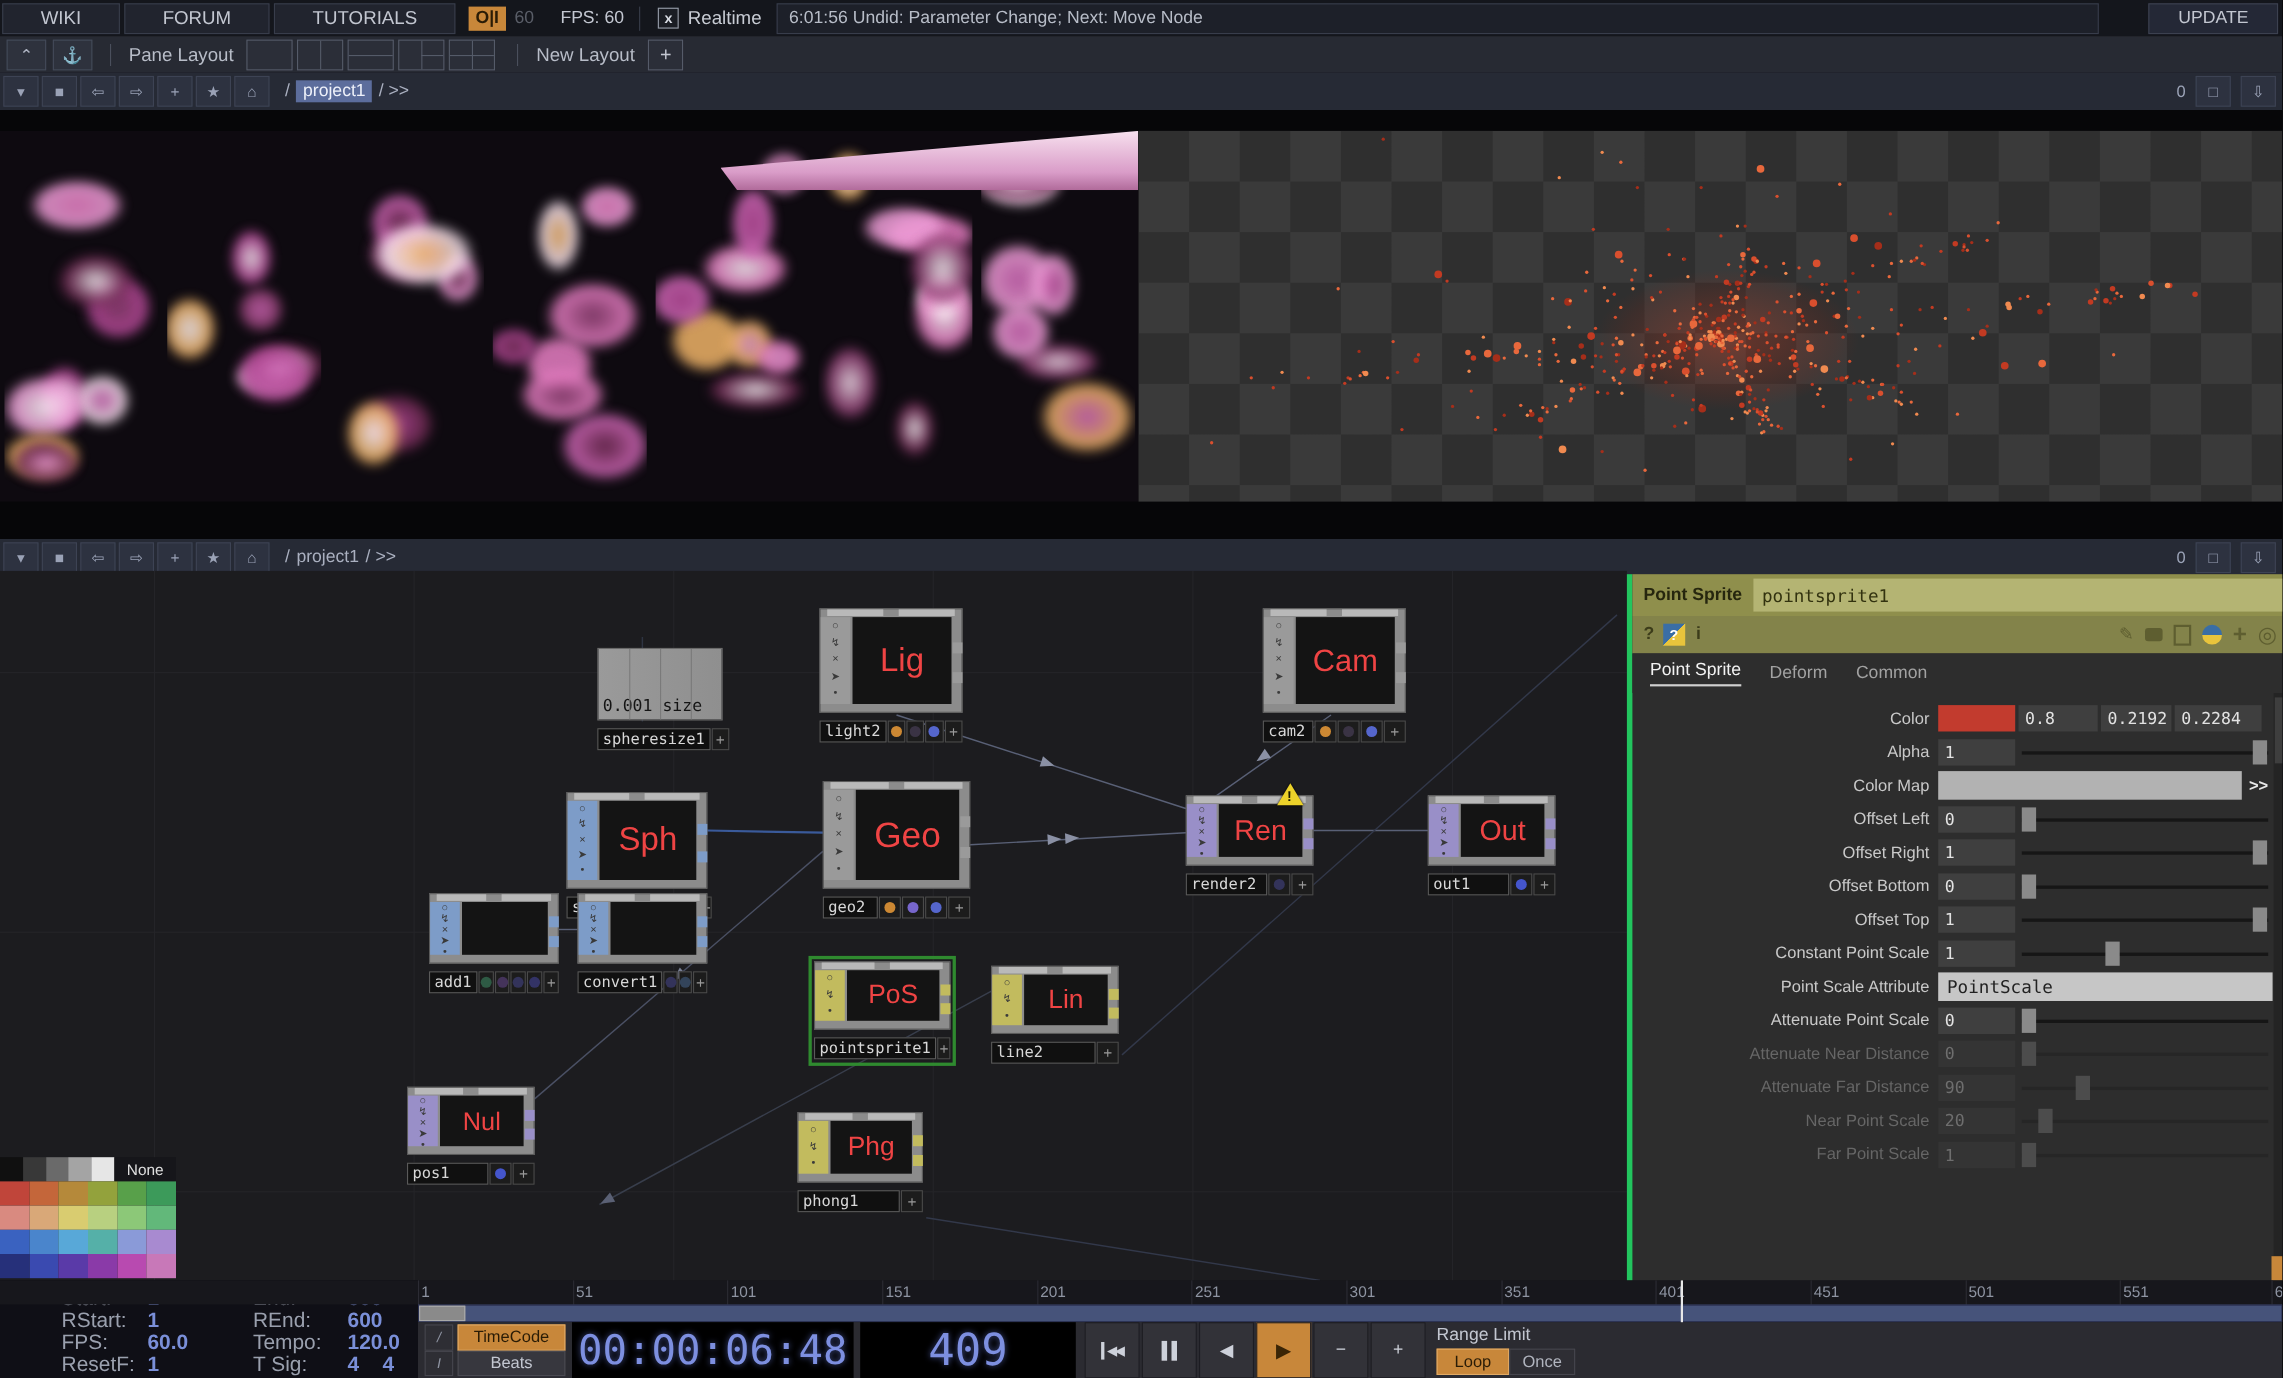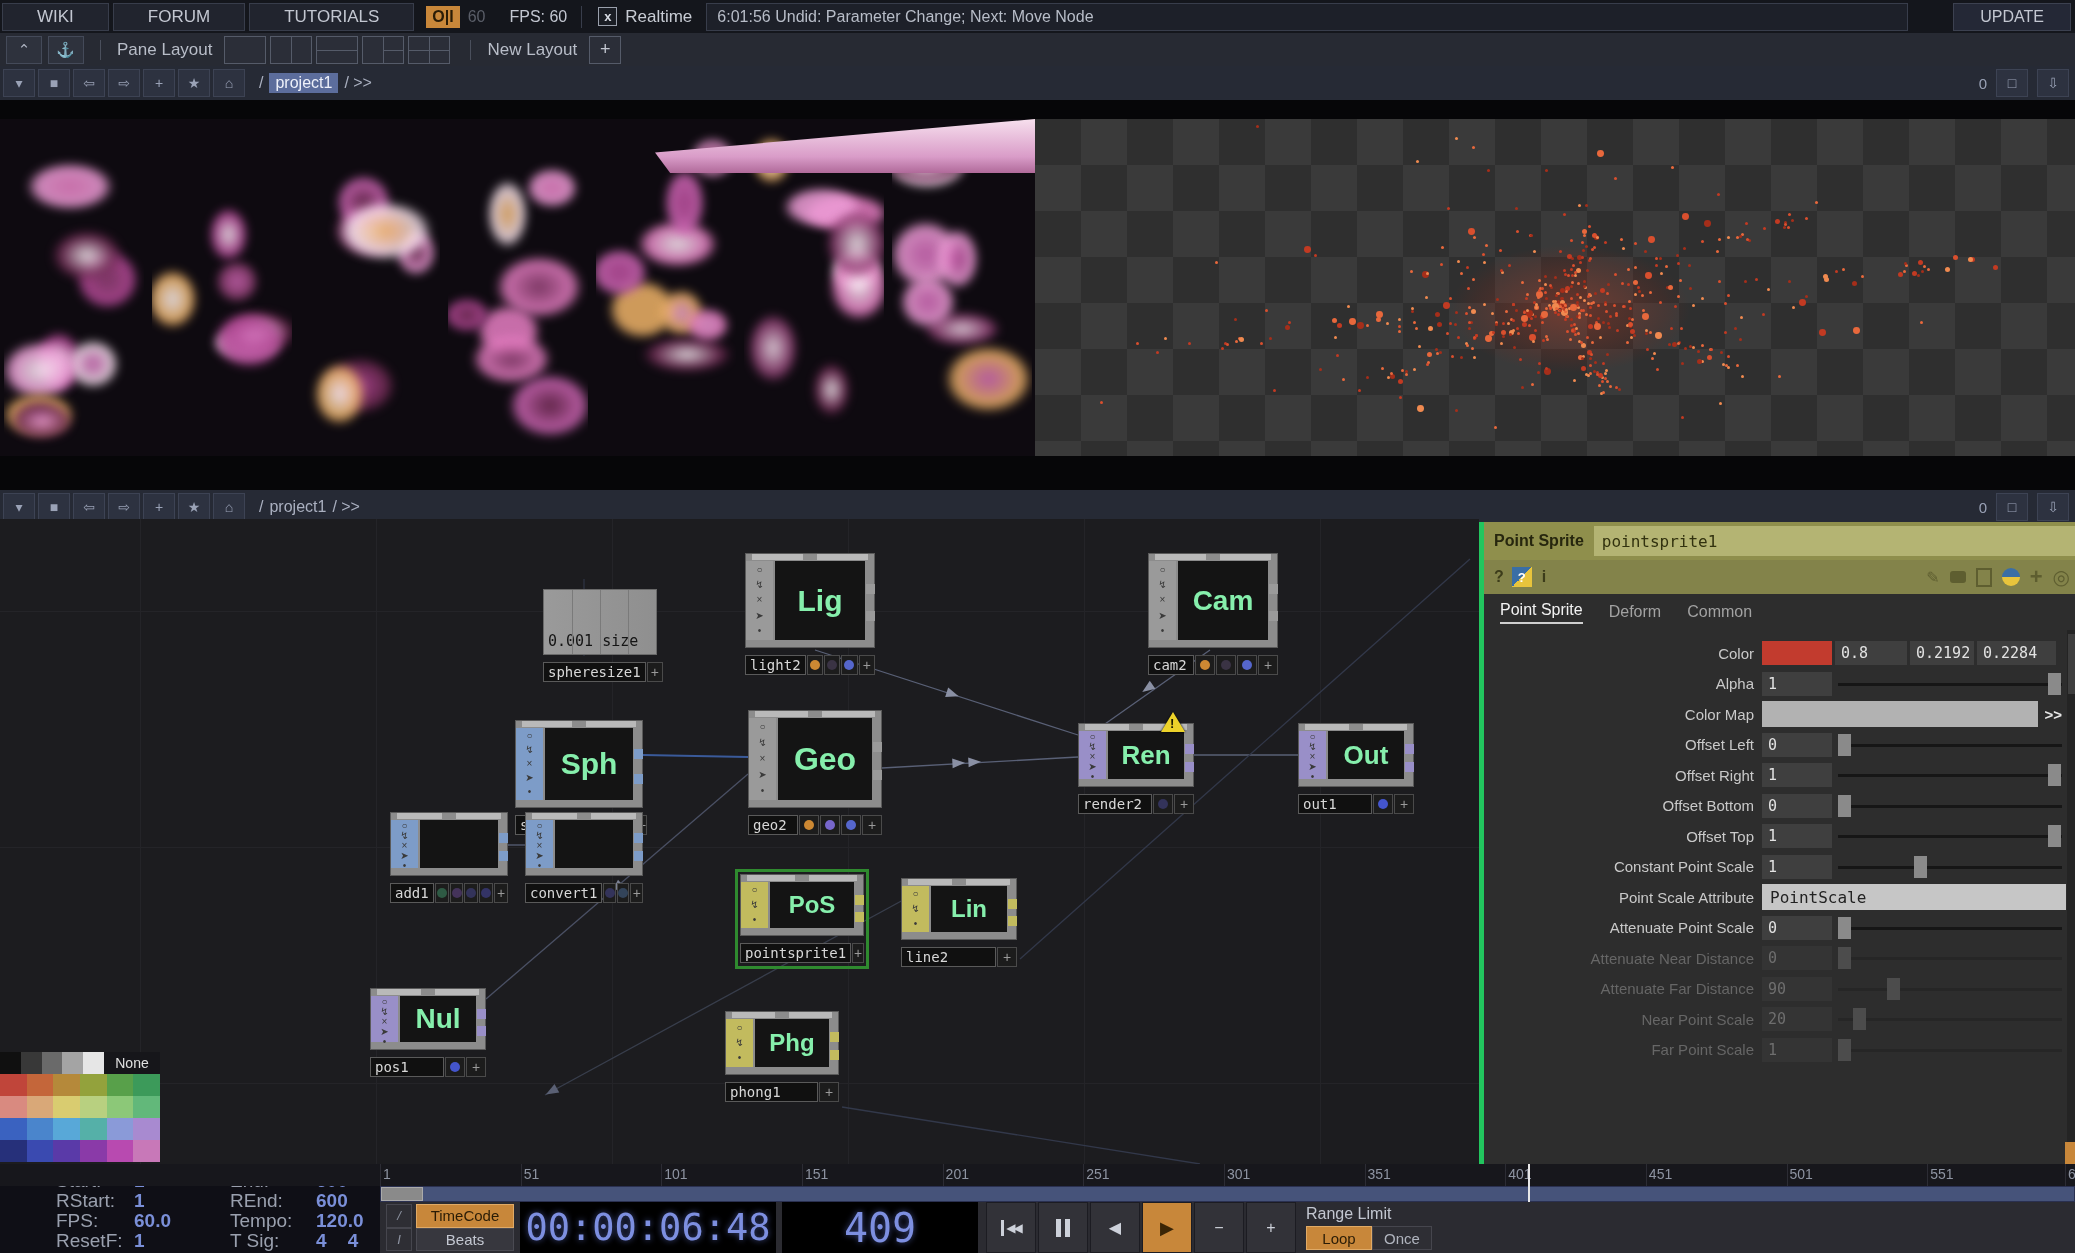--- a/index.html
+++ b/index.html
@@ -64,21 +64,21 @@
            background-size:236px 236px;background-position:140px 92px;}
   #wires{position:absolute;left:0;top:0;}
   .node{position:absolute;}
   .nframe{position:relative;background:#8c8c8c;border:1px solid #5a5a5a;box-sizing:border-box;
           display:flex;padding:7px 9px 7px 0;}
   .ntab{position:absolute;top:0;height:6px;background:#b9b9b9;}
   .ncol{width:27px;display:flex;flex-direction:column;align-items:center;justify-content:space-around;
         padding:1px 0;margin-right:2px;}
   .ncol span{font-size:10px;line-height:10px;color:#3a3a3a;}
   .nview{flex:1;background:#141414;display:flex;align-items:center;justify-content:center;
-         color:#86efac;font-weight:bold;}
+         color:#ef4444;font-weight:normal;}
   .nstub{position:absolute;width:9px;height:10px;}
   .nlabelrow{display:flex;align-items:center;margin-top:6px;height:22px;}
   .nname{flex:1;height:20px;background:#101010;border:1px solid #5a5a5a;color:#d8d8d8;
          font-family:"DejaVu Sans Mono",monospace;font-size:14px;display:flex;align-items:center;padding:0 4px;box-sizing:border-box;}
   .ndot{width:20px;height:20px;background:#1c1c1c;border:1px solid #4a4a4a;display:flex;align-items:center;
         justify-content:center;margin-left:1px;box-sizing:border-box;}
   .ndot i{display:block;width:10px;height:10px;border-radius:50%;}
   .ndot.plus{color:#9a9a9a;font-size:14px;font-style:normal;}
   .selwrap{outline:3px solid #2f8a2f;outline-offset:2px;}
   .warn{position:absolute;width:0;height:0;border-left:12px solid transparent;border-right:12px solid transparent;
@@ -626,21 +626,21 @@
           <div class="nframe" style="height: 62px;">
             <i class="ntab" style="left: 6px; width: 44px;"></i>
             <i class="ntab" style="right: 6px; width: 44px;"></i>
             <div class="ncol" style="background: rgb(153, 143, 200);">
               <span>○</span>
               <span>↯</span>
               <span>×</span>
               <span>➤</span>
               <span>•</span>
             </div>
-            <div class="nview" style="font-size: 28px;">Nul</div>
+            <div class="nview" style="font-size: 23px;">Nul</div>
             <i class="nstub" style="right: -1px; top: 19.84px; background: rgb(153, 143, 200);"></i>
             <i class="nstub" style="right: -1px; top: 37.2px; background: rgb(153, 143, 200);"></i>
           </div>
           <div class="nlabelrow">
             <span class="nname">pos1</span>
             <span class="ndot">
               <i style="background: rgb(68, 85, 204);"></i>
             </span>
             <span class="ndot plus">+</span>
           </div>

